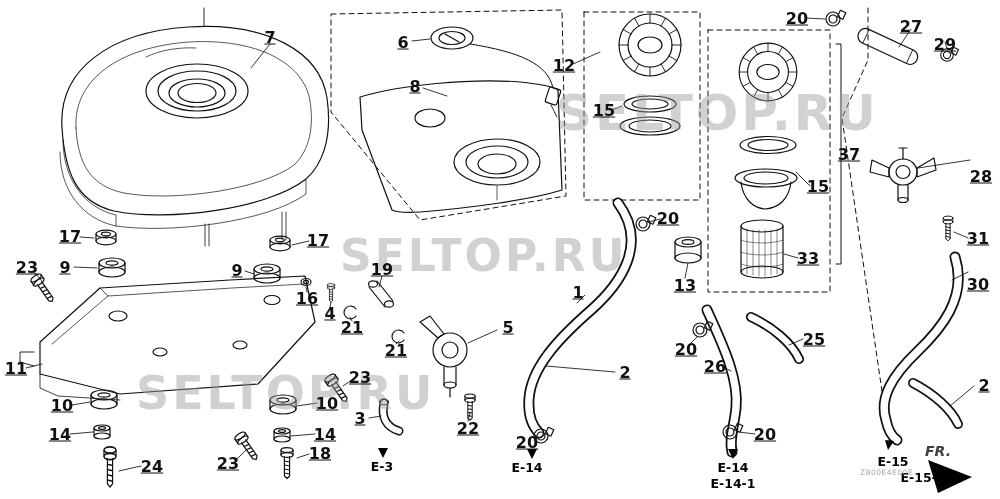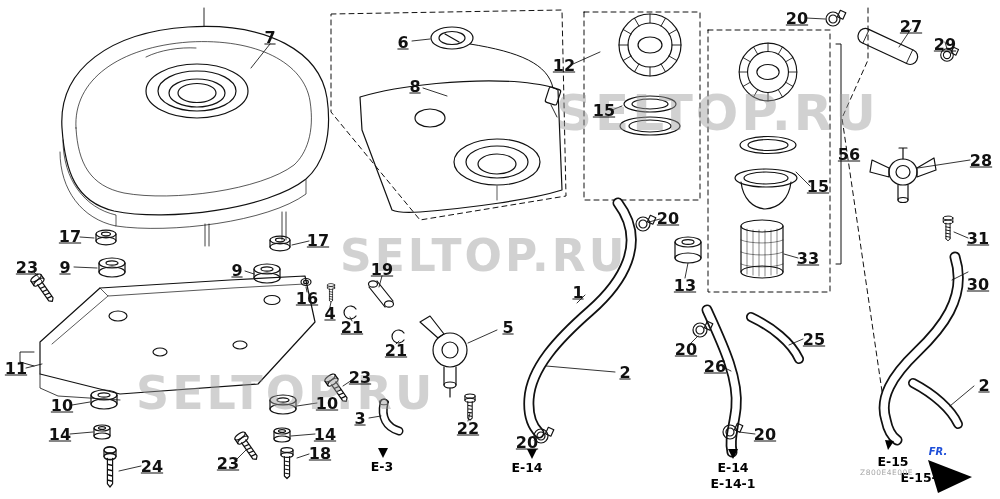--- a/index.html
+++ b/index.html
@@ -20,21 +20,21 @@
     font-family:"DejaVu Sans", sans-serif; white-space:nowrap;text-decoration:underline;
   }
   .ref-label {
     position:absolute; z-index:3; transform:translate(-50%,-50%);
     font-size:12.5px; font-weight:700; color:#000; white-space:nowrap;
     font-family:"DejaVu Sans", sans-serif;
   }
   .fr-label {
     position:absolute; z-index:3; left:938px; top:451px;
     transform:translate(-50%,-50%);
-    font-size:10px; font-weight:700; font-style:italic; color:#1d4ed8;
+    font-size:14px; font-weight:700; font-style:italic; color:#404040;
   }
   .diagram-code {
     position:absolute; z-index:3; left:860px; top:468px;
     font-size:7.5px; color:#a6a6a6; letter-spacing:0.5px;
   }
 </style>
 </head>
 <body>
 
 <div id="stage">
@@ -311,22 +311,22 @@
       <div class="watermark" style="left: 340px; top: 230px; font-size: 44px; color: rgb(154, 154, 154);">SELTOP.RU</div>
       <div class="watermark" style="left: 136px; top: 366px; font-size: 46px; color: rgb(154, 154, 154);">SELTOP.RU</div>
       <div class="callout" style="left: 270px; top: 37px;">7</div>
       <div class="callout" style="left: 403px; top: 42px;">6</div>
       <div class="callout" style="left: 415px; top: 86px;">8</div>
       <div class="callout" style="left: 564px; top: 65px;">12</div>
       <div class="callout" style="left: 604px; top: 110px;">15</div>
       <div class="callout" style="left: 797px; top: 18px;">20</div>
       <div class="callout" style="left: 911px; top: 26px;">27</div>
       <div class="callout" style="left: 945px; top: 44px;">29</div>
-      <div class="callout" style="left: 849px; top: 154px;">56</div>
-      <div class="callout" style="left: 981px; top: 160px;">28</div>
+      <div class="callout" style="left: 849px; top: 154px;">37</div>
+      <div class="callout" style="left: 981px; top: 176px;">28</div>
       <div class="callout" style="left: 818px; top: 186px;">15</div>
       <div class="callout" style="left: 978px; top: 238px;">31</div>
       <div class="callout" style="left: 978px; top: 284px;">30</div>
       <div class="callout" style="left: 668px; top: 218px;">20</div>
       <div class="callout" style="left: 70px; top: 236px;">17</div>
       <div class="callout" style="left: 318px; top: 240px;">17</div>
       <div class="callout" style="left: 27px; top: 267px;">23</div>
       <div class="callout" style="left: 65px; top: 267px;">9</div>
       <div class="callout" style="left: 237px; top: 270px;">9</div>
       <div class="callout" style="left: 307px; top: 298px;">16</div>

